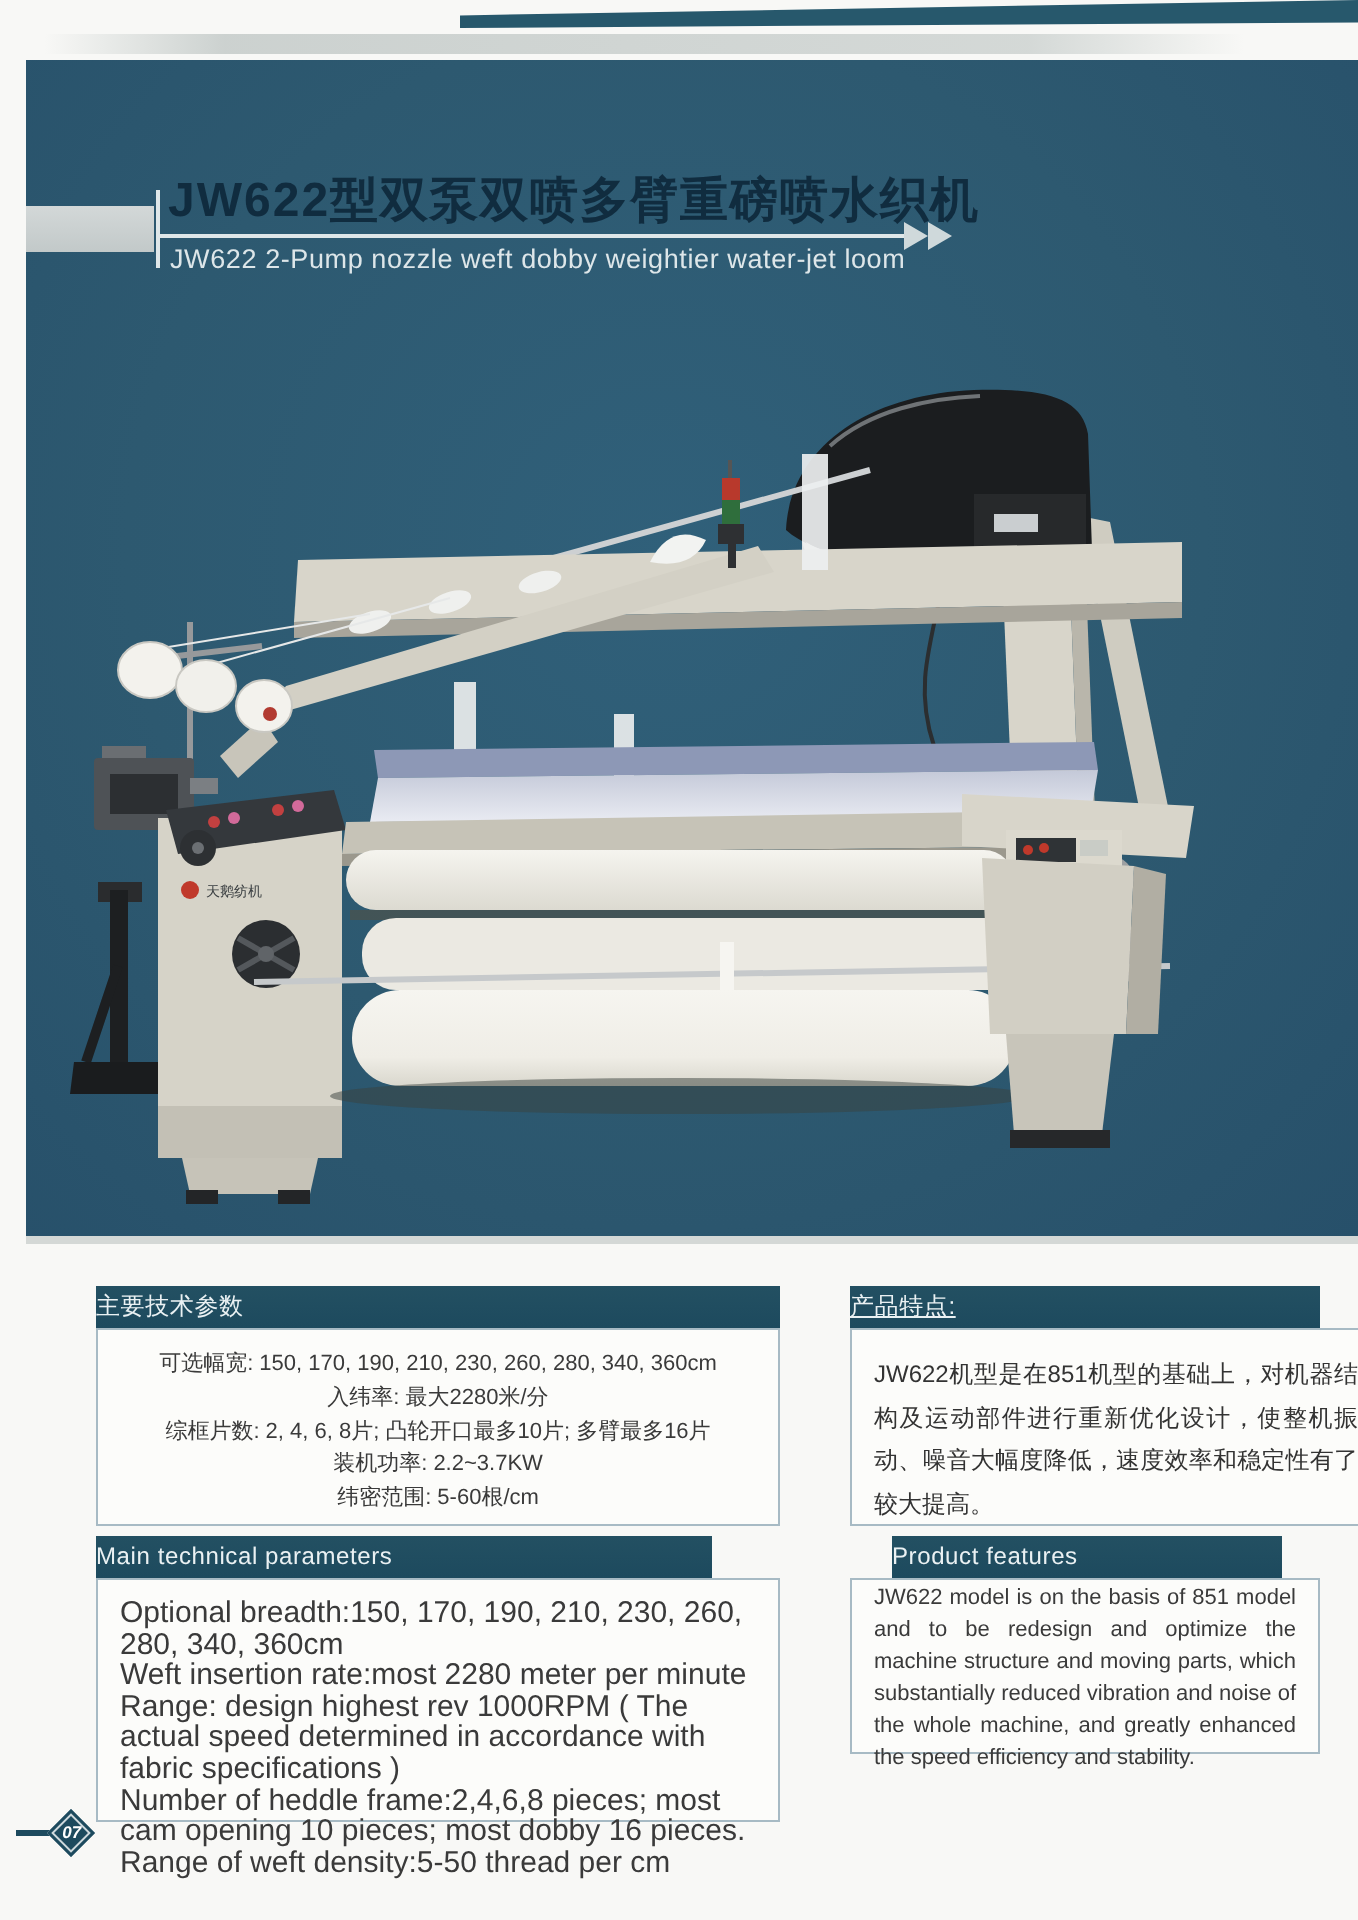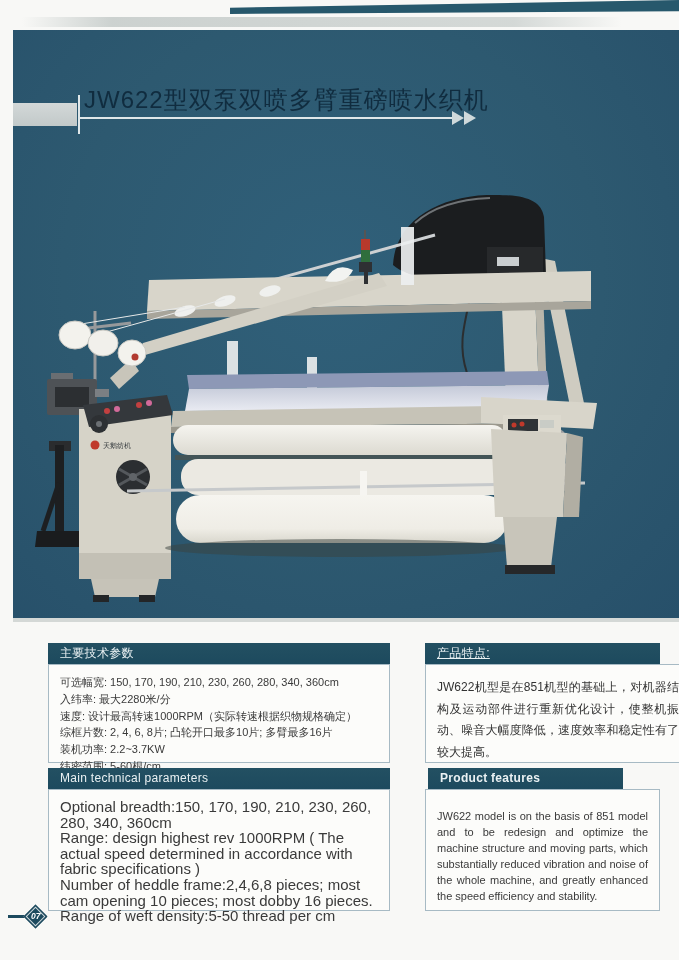--- a/index.html
+++ b/index.html
@@ -14,48 +14,48 @@
 
   
   .teal-band{position:absolute;left:13px;top:30px;width:666px;height:588px;
     background:radial-gradient(ellipse at 48% 42%,#30607a 0%,#2d5970 55%,#27506a 100%);}
   .teal-band:after{content:"";position:absolute;left:0;bottom:-4px;width:100%;height:4px;background:#d4d8d6;}
 
   .left-tab{position:absolute;left:13px;top:103px;width:64px;height:23px;
     background:linear-gradient(#d3d8d8,#c2c9c9);}
   .title-tick{position:absolute;left:78px;top:95px;width:2px;height:39px;background:#dfe7e9;}
 
-  .title-zh{position:absolute;left:84px;top:84px;width:560px;font-size:24px;font-weight:normal;
+  .title-zh{position:absolute;left:84px;top:84px;width:560px;font-size:24px;font-weight:bold;
     color:#102c3f;letter-spacing:1px;white-space:nowrap;}
   .title-underline{position:absolute;left:80px;top:117px;width:372px;height:2px;background:#dfe7e9;}
   .arrow-ic{position:absolute;top:111px;width:0;height:0;border-top:7px solid transparent;
     border-bottom:7px solid transparent;border-left:12px solid #cfd9db;}
   .arrow-1{left:452px;} .arrow-2{left:464px;}
   .title-en{position:absolute;left:85px;top:122px;width:560px;font-size:13.5px;color:#dde6e9;
     letter-spacing:.3px;white-space:nowrap;}
 
   
-  .hdr-bar{position:absolute;height:21px;line-height:21px;padding-left:12px;box-sizing:border-box;
+  .hdr-bar{position:absolute;height:21px;line-height:21px;box-sizing:border-box;
     background:linear-gradient(#235062,#1d4a5e);color:#eaf1f3;font-size:12px;letter-spacing:.3px;}
   .txt-box{position:absolute;background:#fcfcfa;border:1px solid #a7bac4;box-sizing:border-box;}
 
   .hdr-zh-left {left:48px;top:643px;width:342px;}
-  .box-zh-left {left:48px;top:664px;width:342px;height:99px;padding:9px 11px;}
+  .box-zh-left {left:48px;top:664px;width:342px;height:99px;padding:9px 11px;text-align:center;}
   .box-zh-left .ln{font-size:11px;color:#3a3a3a;line-height:16.8px;white-space:nowrap;}
 
-  .hdr-en-left {left:48px;top:768px;width:342px;}
+  .hdr-en-left {left:48px;top:768px;width:308px;}
   .box-en-left {left:48px;top:789px;width:342px;height:122px;padding:9px 8px 0 11px;}
   .box-en-left .ln{font-size:15px;color:#3a3a3a;line-height:15.6px;}
 
   .hdr-zh-right{left:425px;top:643px;width:235px;text-decoration:underline;}
   .box-zh-right{left:425px;top:664px;width:266px;height:99px;padding:12px 11px;}
   .box-zh-right .para{font-size:12px;color:#333;line-height:21.5px;text-align:justify;}
 
-  .hdr-en-right{left:428px;top:768px;width:195px;font-weight:bold;}
-  .box-en-right{left:425px;top:789px;width:235px;height:122px;padding:18px 11px;}
+  .hdr-en-right{left:446px;top:768px;width:195px;}
+  .box-en-right{left:425px;top:789px;width:235px;height:88px;padding:1px 11px;}
   .box-en-right .para{font-size:11px;color:#3a3a3a;line-height:16px;text-align:justify;}
 
   
   .pageno-line{position:absolute;left:8px;top:915px;width:23px;height:3px;background:#1d4a5e;}
   .pageno-diamond{position:absolute;left:27px;top:908px;width:17px;height:17px;background:#1d4a5e;
     transform:rotate(45deg);box-shadow:inset 0 0 0 1.5px #1d4a5e, inset 0 0 0 2.5px #cfd9dd;}
   .pageno-diamond span{position:absolute;left:0;top:3px;width:17px;text-align:center;
     transform:rotate(-45deg);font-size:8.5px;font-style:italic;font-weight:bold;color:#fff;}
 
   svg text{font-family:"Liberation Sans","DejaVu Sans",sans-serif;}
@@ -69,20 +69,21 @@
   <div class="gray-smudge"></div>
 
   <div class="teal-band"></div>
 
   <div class="left-tab"></div>
   <div class="title-tick"></div>
   <div class="title-zh">JW622型双泵双喷多臂重磅喷水织机</div>
   <div class="title-underline"></div>
   <div class="arrow-ic arrow-1"></div>
   <div class="arrow-ic arrow-2"></div>
+  <div class="title-en">JW622 2-Pump nozzle weft dobby  weightier  water-jet loom</div>
 
   <svg viewBox="0 0 610 420" style="position:absolute;left:35px;top:183px;width:610px;height:420px" aria-hidden="true">
     <defs>
       <linearGradient id="sheetGrad" x1="0" y1="0" x2="0" y2="1">
         <stop offset="0" stop-color="#c4c9d8"></stop>
           <stop offset="1" stop-color="#e9ebf2"></stop>
       </linearGradient>
       <linearGradient id="rollGrad1" x1="0" y1="0" x2="0" y2="1">
         <stop offset="0" stop-color="#f5f4ef"></stop>
           <stop offset="1" stop-color="#dcdad1"></stop>
@@ -216,29 +217,29 @@
       <polygon points="532,250 548,254 544,334 528,334" fill="#b1aea3"></polygon>
       <polygon points="468,334 522,334 516,384 472,384" fill="#c8c5ba"></polygon>
       <rect x="470" y="382" width="50" height="9" fill="#26282a"></rect>
     </g>
   </svg>
 
   <div class="hdr-bar hdr-zh-left">主要技术参数</div>
   <div class="txt-box box-zh-left">
     <div class="ln">可选幅宽: 150, 170, 190, 210, 230, 260, 280, 340, 360cm</div>
     <div class="ln">入纬率: 最大2280米/分</div>
-    <div class="ln">速度: 设计最高转速1000RPM（实际转速根据织物规格确定）</div>
     <div class="ln">综框片数: 2, 4, 6, 8片; 凸轮开口最多10片; 多臂最多16片</div>
     <div class="ln">装机功率: 2.2~3.7KW</div>
     <div class="ln">纬密范围: 5-60根/cm</div>
   </div>
 
   <div class="hdr-bar hdr-en-left">Main technical parameters</div>
   <div class="txt-box box-en-left">
     <div class="ln">Optional breadth:150, 170, 190, 210, 230, 260, 280, 340, 360cm</div>
+    <div class="ln">Weft insertion rate:most 2280 meter per minute</div>
     <div class="ln">Range: design highest rev 1000RPM ( The actual speed determined in accordance with fabric specifications )</div>
     <div class="ln">Number of heddle frame:2,4,6,8 pieces; most cam opening 10 pieces; most dobby 16 pieces.</div>
     <div class="ln">Range of weft density:5-50 thread per cm</div>
   </div>
 
   <div class="hdr-bar hdr-zh-right">产品特点:</div>
   <div class="txt-box box-zh-right">
     <div class="para">JW622机型是在851机型的基础上，对机器结构及运动部件进行重新优化设计，使整机振动、噪音大幅度降低，速度效率和稳定性有了较大提高。</div>
   </div>
 

